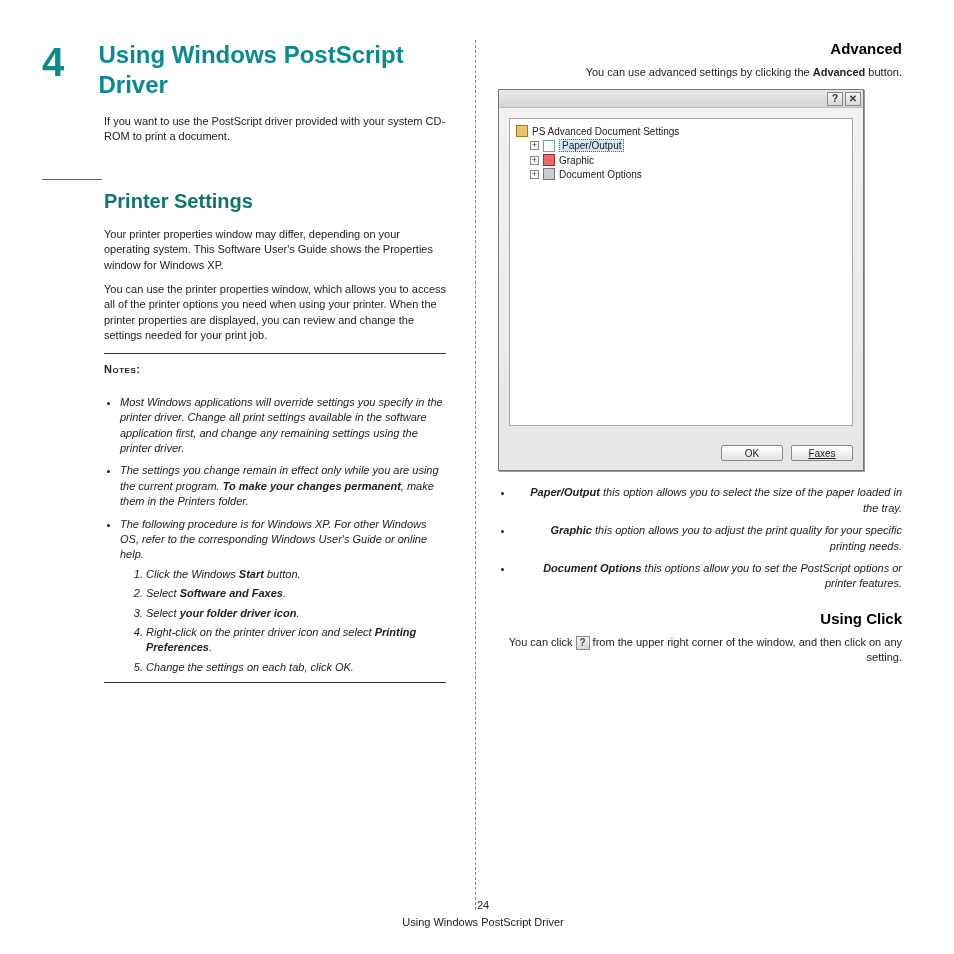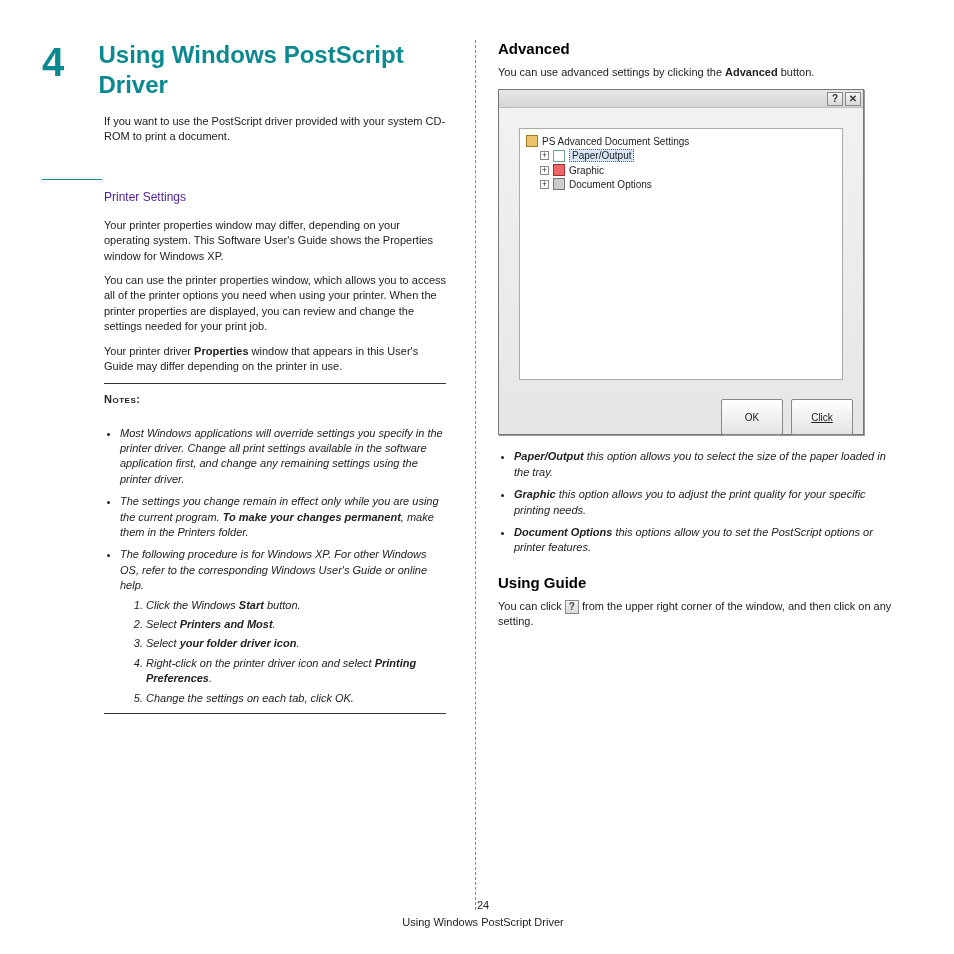--- a/index.html
+++ b/index.html
@@ -8,21 +8,21 @@
     font-size: 11px;
     color: #222;
     background: #fff;
     width: 954px;
     height: 954px;
     position: relative;
     padding: 40px 42px 30px 42px;
   }
   .columns { display: flex; height: 850px; }
   .col-left { width: 430px; padding-right: 26px; position: relative; }
-  .col-right { width: 430px; padding-left: 26px; }
+  .col-right { width: 430px; padding-left: 26px; text-align: right; }
   .divider {
     border-left: 1px dashed #888;
     height: 870px;
     position: absolute;
     left: 475px;
     top: 40px;
   }
   .chapter-row { display: flex; align-items: flex-start; margin-bottom: 14px; }
   .chapter-num {
     font-size: 40px;
@@ -39,23 +39,23 @@
     line-height: 1.25;
   }
   .body-indent { padding-left: 62px; }
   p { line-height: 1.4; margin-bottom: 9px; font-size: 11px; }
   .h2-rule {
     border-top: 1.5px solid #0a8a90;
     margin: 34px 0 10px 0;
     width: 60px;
   }
   h2.section {
-    font-size: 12px;
-    font-weight: normal;
-    color: #4c1d95;
+    font-size: 20px;
+    font-weight: bold;
+    color: #0f766e;
     margin-bottom: 14px;
   }
   h3.sub {
     font-size: 15px;
     font-weight: bold;
     color: #000;
     margin-bottom: 8px;
   }
   .notes-label { font-variant: small-caps; font-weight: bold; letter-spacing: 0.5px; margin-top: 8px; margin-bottom: 18px; }
   .notes-rule { border-top: 1px solid #333; margin: 6px 0 4px 0; }
@@ -82,36 +82,36 @@
     padding: 0 2px; gap: 2px;
     border-bottom: 1px solid #bbb;
   }
   .title-btn {
     width: 16px; height: 14px;
     background: linear-gradient(#f5f5f5,#d8d8d8);
     border: 1px solid #888;
     display:flex; align-items:center; justify-content:center;
     font-size: 10px; font-weight:bold; color:#333;
   }
-  .dlg-body { background:#fff; margin: 20px; border:1px solid #aaa; height: 252px; padding: 6px 6px; }
+  .dlg-body { background:#fff; margin: 10px; border:1px solid #aaa; height: 308px; padding: 6px 6px; }
   .tree-root { display:flex; align-items:center; gap:4px; margin-bottom:2px;}
   .tree-child { display:flex; align-items:center; gap:4px; margin: 2px 0 2px 14px; }
   .expander {
     width:9px; height:9px; border:1px solid #888; background:#fff;
     display:flex; align-items:center; justify-content:center; font-size:9px; line-height:1; color:#333;
   }
   .ticon { width:12px; height:12px; display:inline-block; }
   .ticon.printer { background:#eac36a; border:1px solid #a07b20; }
   .ticon.paper { background:#fff; border:1px solid #6a8; position:relative; }
   .ticon.graphic { background:#e66; border:1px solid #933; }
   .ticon.docopt { background:#ccc; border:1px solid #777; }
   .sel { background:#d8e8f8; padding: 0 2px; border:1px dotted #2a6ea8;}
   .dlg-footer { height:34px; display:flex; justify-content:flex-end; align-items:center; gap:8px; padding: 0 10px 0 0; }
   .btn {
-    width:62px; height:36px; border:1px solid #888; background:linear-gradient(#fff,#e3e3e3);
+    width:62px; height:16px; border:1px solid #888; background:linear-gradient(#fff,#e3e3e3);
     font-size:10px; display:flex; align-items:center; justify-content:center;
     border-radius:2px;
   }
 
   .help-icon {
     width:14px; height:14px; display:inline-flex; align-items:center; justify-content:center;
     vertical-align: middle;
     background: linear-gradient(#f5f5f5,#d8d8d8);
     border:1px solid #888; font-size:10px; font-weight:bold; color:#444;
   }
@@ -129,31 +129,30 @@
     </div>
     <div class="body-indent">
       <p>If you want to use the PostScript driver provided with your system CD-ROM to print a document.</p>
     </div>
 
     <div class="h2-rule"></div>
     <div class="body-indent">
       <h2 class="section">Printer Settings</h2>
       <p>Your printer properties window may differ, depending on your operating system. This Software User's Guide shows the Properties window for Windows XP.</p>
       <p>You can use the printer properties window, which allows you to access all of the printer options you need when using your printer. When the printer properties are displayed, you can review and change the settings needed for your print job.</p>
-      <p><span>Your printer driver </span><b>Properties</b><span> window that appears in this User's Guide may differ depending on the printer in use.</span></p>
 
       <div class="notes-rule"></div>
       <p class="notes-label"><b><span>Notes</span></b>:</p>
       <ul class="bullets">
         <li>Most Windows applications will override settings you specify in the printer driver. Change all print settings available in the software application first, and change any remaining settings using the printer driver.</li>
         <li><span>The settings you change remain in effect only while you are using the current program. </span><b>To make your changes permanent</b><span>, make them in the Printers folder.</span></li>
         <li><span>The following procedure is for Windows XP. For other Windows OS, refer to the corresponding Windows User's Guide or online help.</span>
           <ol class="steps">
             <li><span>Click the Windows </span><b>Start</b><span> button.</span></li>
-            <li><span>Select </span><b>Printers and Most</b><span>.</span></li>
+            <li><span>Select </span><b>Software and Faxes</b><span>.</span></li>
             <li><span>Select </span><b>your folder driver icon</b><span>.</span></li>
             <li><span>Right-click on the printer driver icon and select </span><b>Printing Preferences</b><span>.</span></li>
             <li>Change the settings on each tab, click OK.</li>
           </ol>
         </li>
       </ul>
       <div class="notes-rule"></div>
     </div>
   </div>
 
@@ -183,32 +182,32 @@
         </div>
         <div class="tree-child">
           <span class="expander">+</span>
           <span class="ticon docopt"></span>
           <span>Document Options</span>
         </div>
       </div>
       <div class="dlg-footer">
         <div class="btn">OK</div>
         <div class="btn">
-            <u>Click</u>
+            <u>Faxes</u>
           </div>
       </div>
     </div>
 
     <ul class="bullets">
       <li><b>Paper/Output</b><span> this option allows you to select the size of the paper loaded in the tray.</span></li>
       <li><b>Graphic</b><span> this option allows you to adjust the print quality for your specific printing needs.</span></li>
       <li><b>Document Options</b><span> this options allow you to set the PostScript options or printer features.</span></li>
     </ul>
 
-    <h3 class="sub" style="margin-top:18px">Using Guide</h3>
+    <h3 class="sub" style="margin-top:18px">Using Click</h3>
     <p><span>You can click </span><span class="help-icon">?</span><span> from the upper right corner of the window, and then click on any setting.</span></p>
   </div>
 </div>
 
 <div class="divider"></div>
 
 <div class="footer">
   <div>24</div>
   <div>Using Windows PostScript Driver</div>
 </div>

